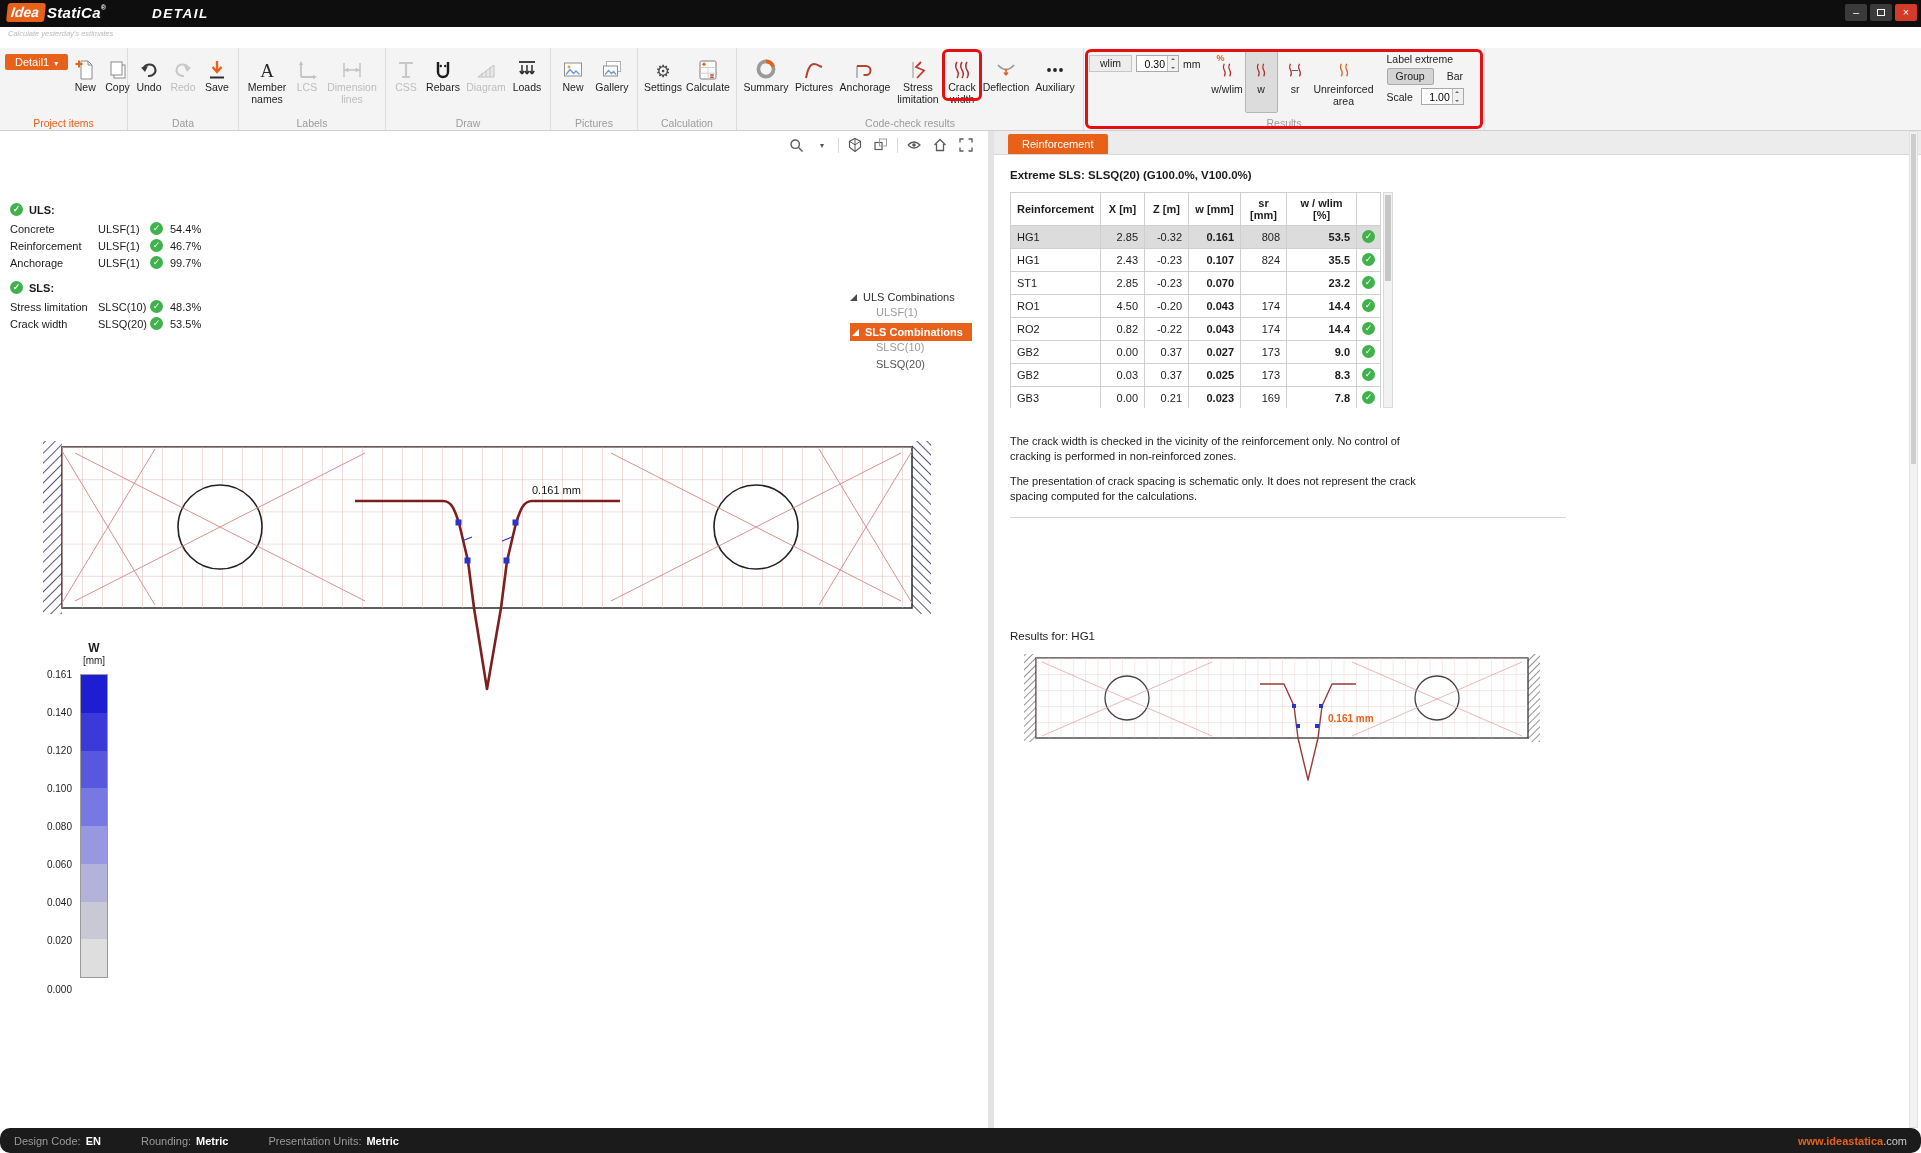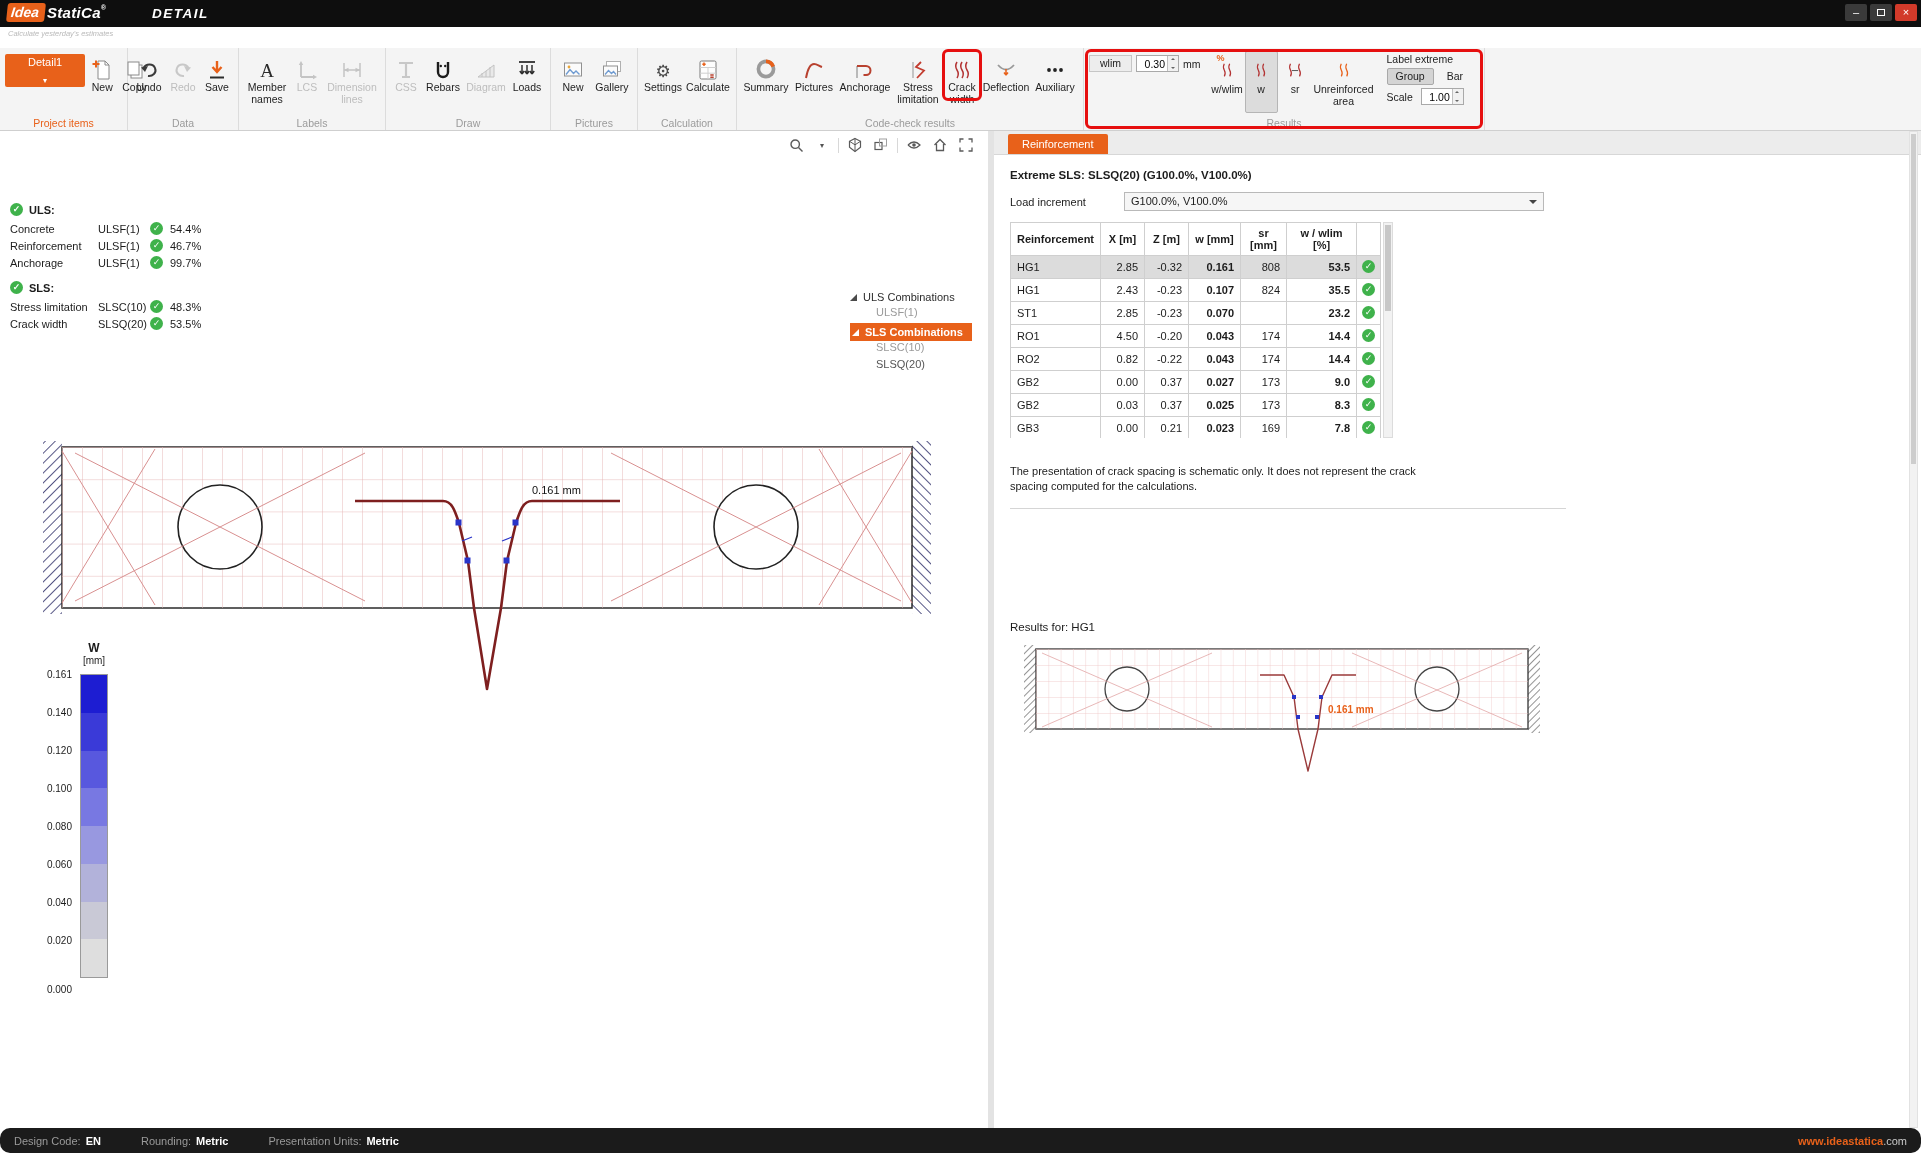--- a/index.html
+++ b/index.html
@@ -35,21 +35,21 @@
 
   
   .ribbon { position:absolute; left:0; top:48px; width:100%; height:83px; background:#f4f4f4; border-bottom:1px solid #cfcfcf; display:flex; }
   .rgroup { position:relative; height:100%; border-right:1px solid #dcdcdc; padding:3px 5px 14px 5px; display:flex; align-items:flex-start; gap:2px; }
   .rgroup-label { position:absolute; bottom:1px; left:0; right:0; text-align:center; font-size:10.5px; color:#9b9b9b; white-space:nowrap; }
   .rgroup-label.orange { color:#e8611a; }
   .rbtn { width:44px; display:flex; flex-direction:column; align-items:center; padding:2px 2px 0 2px; font-size:10.5px; line-height:1.1; color:#1e1e1e; text-align:center; border:1px solid transparent; border-radius:2px; cursor:default; }
   .rbtn .ric { height:28px; display:flex; align-items:flex-end; justify-content:center; }
   .rbtn.disabled { color:#bdbdbd; }
   .rbtn.selected { background:#dcdcdc; border-color:#b5b5b5; }
-  .detail-btn { margin-top:3px; background:#e8611a; color:#fff; border:none; font-size:11px; font-family:inherit; padding:2px 23px; border-radius:2px; display:flex; align-items:center; gap:5px; cursor:default;flex-direction:column; }
+  .detail-btn { margin-top:3px; background:#e8611a; color:#fff; border:none; font-size:11px; font-family:inherit; padding:2px 10px; border-radius:2px; display:flex; align-items:center; gap:5px; cursor:default; }
   .dd::after { content:"▾"; font-size:8px; color:#fff; }
   .ic-settings::before { content:"⚙"; font-size:17px; color:#4a4a4a; }
   .chip { background:#ededed; border:1px solid #c6c6c6; font-size:10.5px; padding:1px 10px 2px; color:#222; }
   .inputwrap { display:inline-flex; height:17px; border:1px solid #a9a9a9; background:#fff; }
   .inputwrap input { width:30px; border:none; outline:none; font-size:10.5px; text-align:right; padding-right:2px; font-family:inherit; }
   .spin { width:11px; display:flex; flex-direction:column; border-left:1px solid #c0c0c0; }
   .spin i { flex:1; display:block; background:#f1f1f1; position:relative; }
   .spin i.su::after, .spin i.sd::after { content:""; position:absolute; left:2.5px; top:2px; border:2.5px solid transparent; }
   .spin i.su::after { border-bottom-color:#666; top:0; }
   .spin i.sd::after { border-top-color:#666; top:3px; }
@@ -694,24 +694,20 @@
     </div>
 
     <div class="splitter"></div>
 
     <div class="panel">
       <div class="panel-tabs">
         <div class="panel-tab">Reinforcement</div>
       </div>
       <div class="panel-body">
         <div class="extreme-title">Extreme SLS: SLSQ(20) (G100.0%, V100.0%)</div>
-        <div class="li-row">
-          <span class="li-label">Load increment</span>
-          <div class="select"><span>G100.0%, V100.0%</span></div>
-        </div>
 
         <div class="table-zone">
           <div class="table-clip">
             <table class="res-table">
               <thead>
                 <tr>
                   <th class="c-name">Reinforcement</th>
                   <th class="c-x">X [m]</th>
                   <th class="c-z">Z [m]</th>
                   <th class="c-w">w [mm]</th>
@@ -795,20 +791,21 @@
                 </tr>
 
               </tbody>
             </table>
           </div>
           <div class="tb-scroll">
               <div class="thumb"></div>
             </div>
         </div>
 
+        <p class="note">The crack width is checked in the vicinity of the reinforcement only. No control of cracking is performed in non-reinforced zones.</p>
         <p class="note">The presentation of crack spacing is schematic only. It does not represent the crack spacing computed for the calculations.</p>
         <div class="divider"></div>
 
         <div class="results-for">Results for: HG1</div>
 
         <div class="mini-beam">
           <svg width="520" height="140" viewBox="0 0 520 140">
             <defs>
               <pattern id="gridp2" x="14" y="8" width="12.3" height="16" patternUnits="userSpaceOnUse">
                 <path d="M12.3 0H0V16" fill="none" stroke="#eec6c6" stroke-width="0.8"></path>

